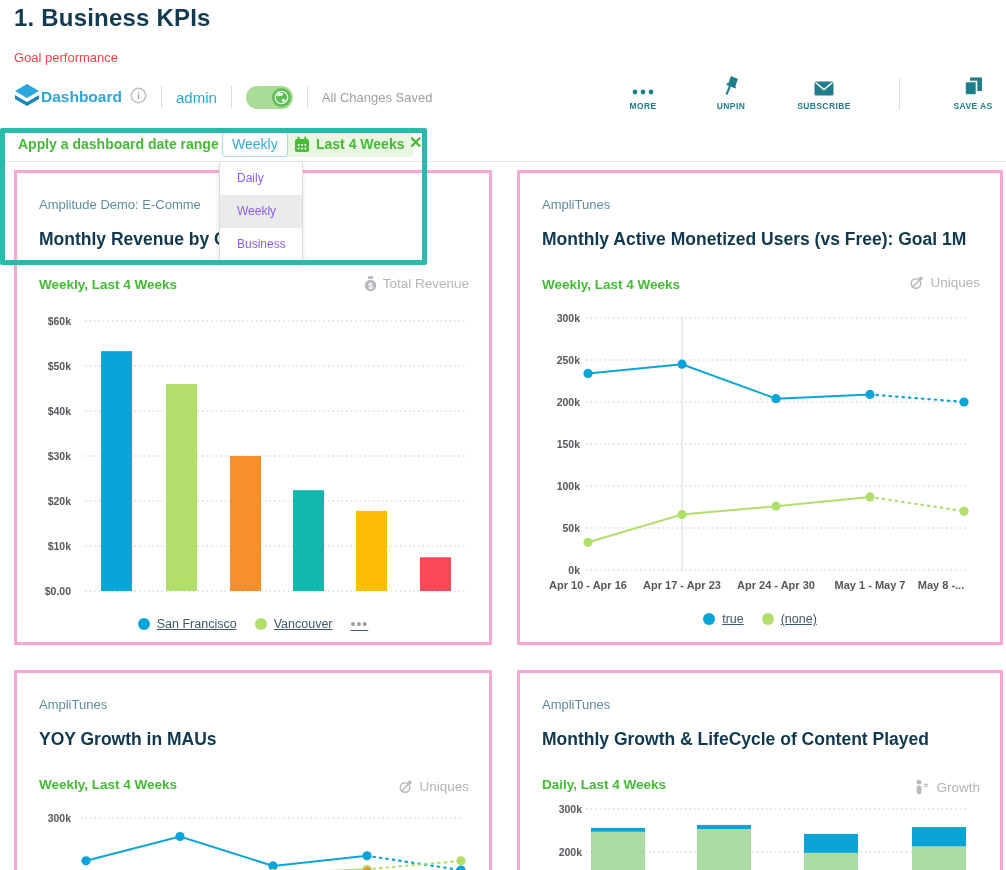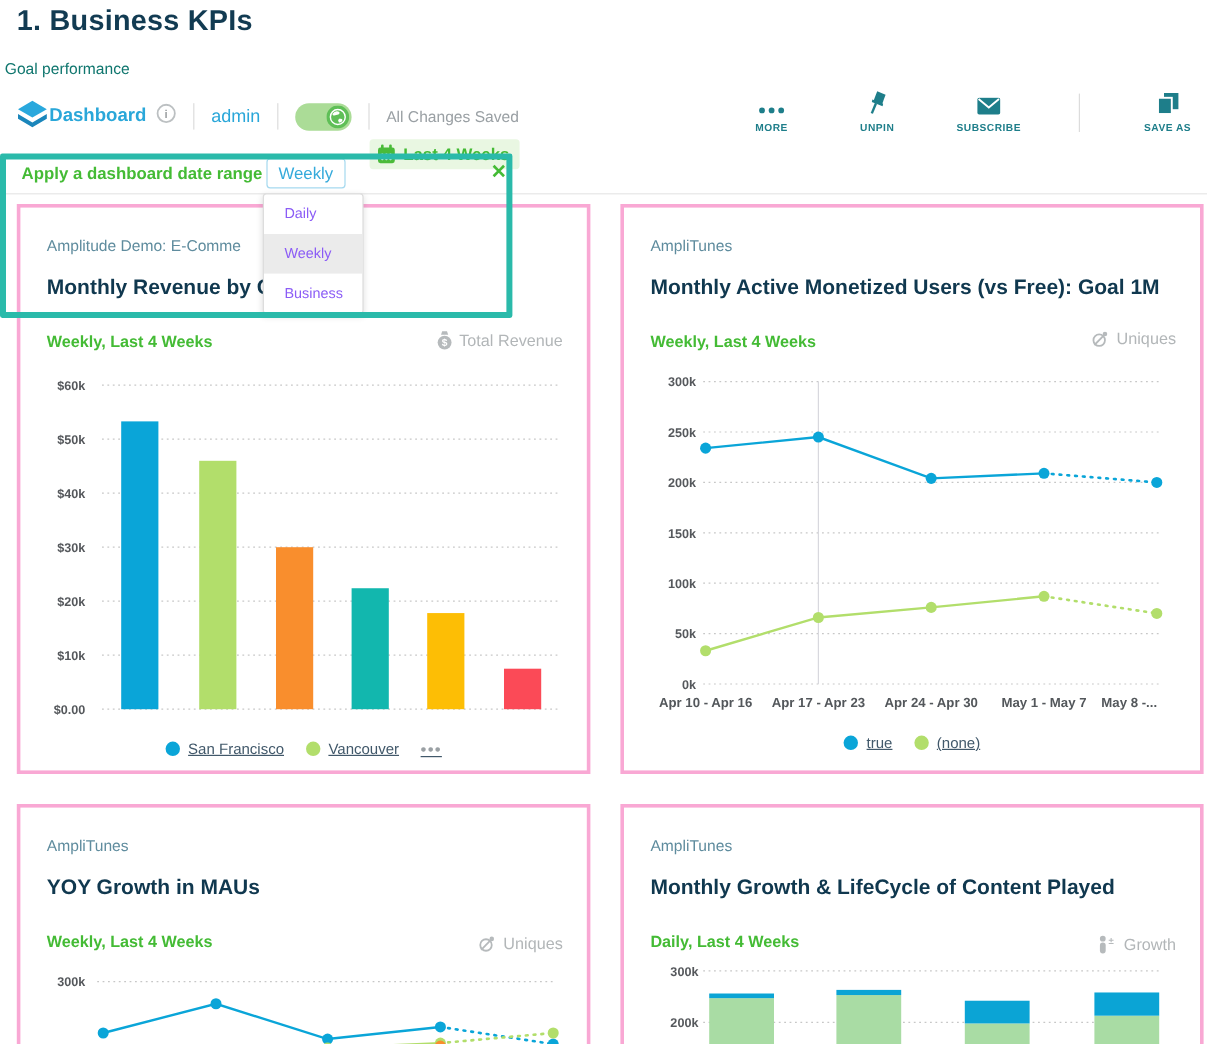--- a/index.html
+++ b/index.html
@@ -2,41 +2,41 @@
 <html><head>
 <meta charset="utf-8">
 <style>
   html,body{margin:0;padding:0;background:#fff;}
   *{box-sizing:border-box;}
   #screen{position:relative;width:1006px;height:870px;overflow:hidden;background:#fff;
           font-family:"Liberation Sans",sans-serif;color:#113a51;}
   .abs{position:absolute;}
   
   .h1{left:14px;top:4px;font-size:24px;font-weight:bold;color:#123b52;letter-spacing:.2px;}
-  .subtitle{left:4px;top:50px;font-size:13px;color:#0f766e;}
+  .subtitle{left:14px;top:50px;font-size:13px;color:#ef4444;}
   .hrow{left:13px;top:82px;height:30px;display:flex;align-items:center;}
   .type-label{color:#2aa7d9;font-size:15.5px;font-weight:bold;margin-left:0;}
   .owner{color:#2aa7d9;font-size:15px;}
   .status{color:#9aa0a4;font-size:13px;}
   .vdiv{width:1px;height:22px;background:#dcdcdc;margin:0 14px;}
   .toggle{width:47px;height:23px;border-radius:12px;background:#abdc97;position:relative;}
   .knob{position:absolute;right:2px;top:2px;width:19px;height:19px;border-radius:50%;}
   
   .toolbar{top:76px;right:4px;display:flex;align-items:flex-start;gap:36px;}
   .tbtn{width:52px;display:flex;flex-direction:column;align-items:center;gap:5px;cursor:pointer;}
   .tbtn .ticon{height:20px;display:flex;align-items:flex-end;}
   .tbtn .tlabel{font-size:8.5px;font-weight:bold;letter-spacing:.4px;color:#1e7e8a;}
   .tb-div{width:1px;height:32px;background:#dcdcdc;margin:2px 8px 0 8px;}
   
   .banner-border{left:0;top:161px;width:1006px;height:1px;background:#e6e6e6;}
   .banner-label{left:18px;top:136px;font-size:14px;font-weight:bold;color:#44bb35;}
   .chip-interval{left:222px;top:132px;height:25px;padding:0 9px;border:1px solid #a5d9ef;border-radius:3px;
                  color:#35aadb;font-size:14px;line-height:23px;background:#fff;}
-  .chip-range{left:288px;top:116px;height:25px;padding:0 9px 0 6px;border-radius:3px;background:#e9f7e2;
-              color:#44bb35;font-size:14px;font-weight:bold;line-height:25px;display:flex;align-items:center;gap:6px;margin-left:20px;}
+  .chip-range{left:288px;top:132px;height:25px;padding:0 9px 0 6px;border-radius:3px;background:#e9f7e2;
+              color:#44bb35;font-size:14px;font-weight:bold;line-height:25px;display:flex;align-items:center;gap:6px;}
   .banner-close{left:409px;top:133px;font-size:16px;font-weight:bold;color:#44bb35;cursor:pointer;}
   .dropdown{left:219px;top:161px;width:84px;background:#fff;border:1px solid #ddd;border-radius:3px;
             box-shadow:0 2px 5px rgba(0,0,0,.12);z-index:20;}
   .dd-item{height:33px;line-height:33px;padding-left:17px;font-size:12px;color:#8b5cf6;cursor:pointer;}
   .dd-item.selected{background:#ebebeb;}
   
   .highlight{left:0;top:128px;width:427px;height:137px;border:5px solid #2abaaa;border-radius:2px;z-index:30;pointer-events:none;}
   
   .card{position:absolute;background:#fff;border:3px solid #f9a8d4;}
   .card .source{position:absolute;left:22px;top:24px;font-size:13px;color:#5f8c9e;cursor:pointer;}

